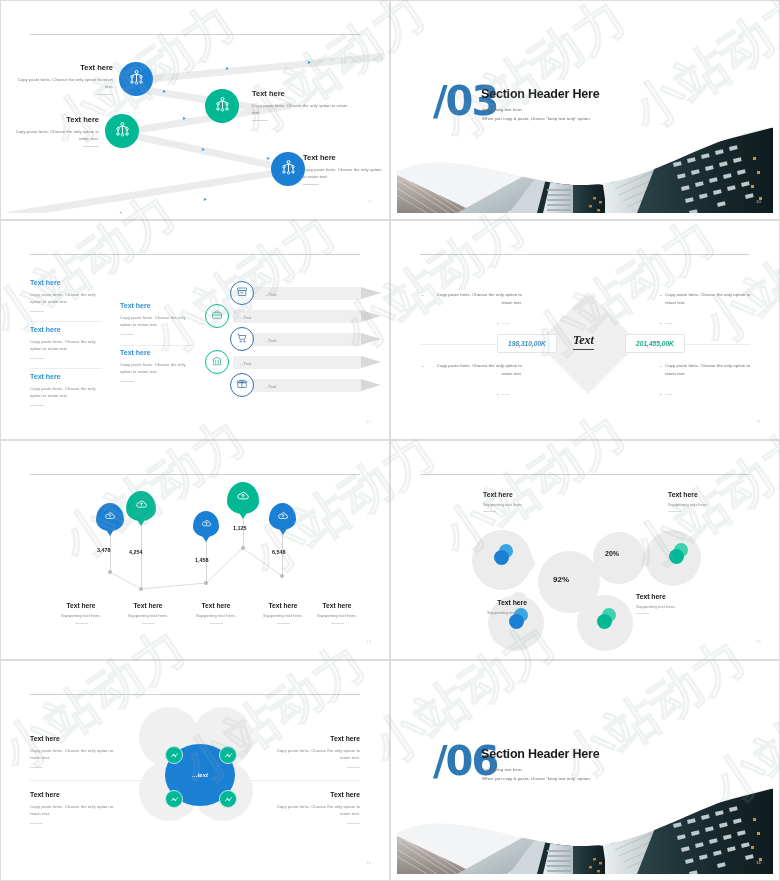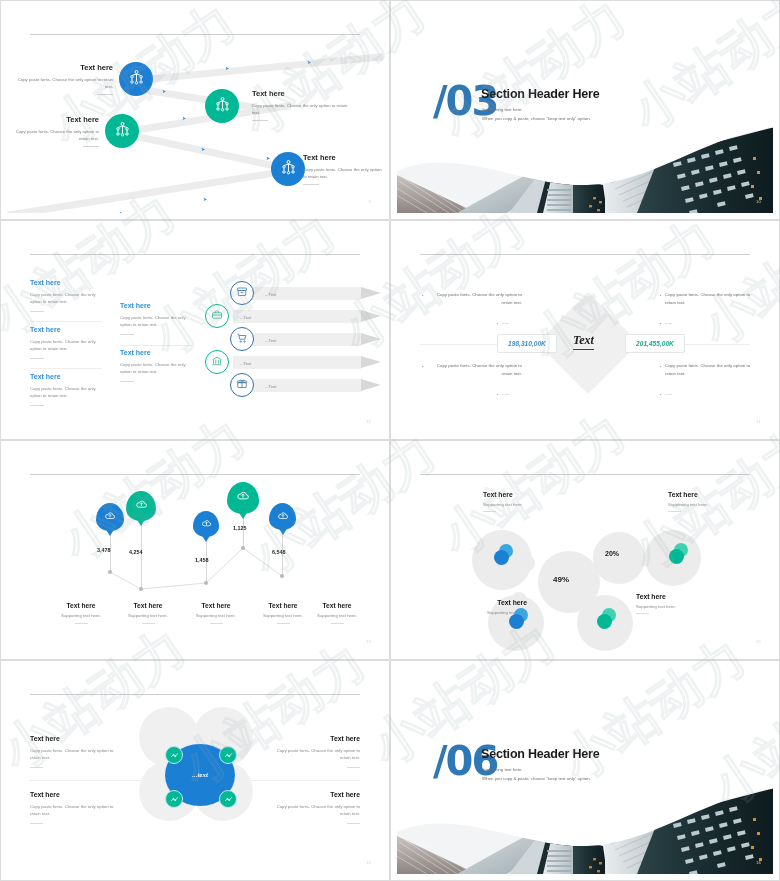--- a/index.html
+++ b/index.html
@@ -672,21 +672,21 @@
     <div class="blob" style="left:178px; top:140px; width:16px; height:16px;"></div>
     <div class="blob" style="left:114px; top:145px; width:16px; height:16px;"></div>
 
     <div class="blob" style="left:75px; top:83px; width:60px; height:60px;"></div>
     <div class="blob" style="left:141px; top:104px; width:62px; height:62px;"></div>
     <div class="blob" style="left:196px; top:85px; width:52px; height:52px;"></div>
     <div class="blob" style="left:248px; top:83px; width:56px; height:56px;"></div>
     <div class="blob" style="left:91px; top:148px; width:56px; height:56px;"></div>
     <div class="blob" style="left:180px; top:148px; width:56px; height:56px;"></div>
 
-    <div class="pct" style="left:156px; top:128px;">49%</div>
+    <div class="pct" style="left:156px; top:128px;">92%</div>
     <div class="pct" style="left:208px; top:103px; font-size:7px;">20%</div>
 
     <div class="ovl" style="left:102px; top:97px; width:14px; height:14px; background:#3ba7e0;"></div>
     <div class="ovl" style="left:97px; top:103px; width:15px; height:15px; background:#1b7fd4;"></div>
     <div class="ovl" style="left:277px; top:96px; width:14px; height:14px; background:#3fd1b0;"></div>
     <div class="ovl" style="left:272px; top:102px; width:15px; height:15px; background:#00b894;"></div>
     <div class="ovl" style="left:117px; top:161px; width:14px; height:14px; background:#3ba7e0;"></div>
     <div class="ovl" style="left:112px; top:167px; width:15px; height:15px; background:#1b7fd4;"></div>
     <div class="ovl" style="left:205px; top:161px; width:14px; height:14px; background:#3fd1b0;"></div>
     <div class="ovl" style="left:200px; top:167px; width:15px; height:15px; background:#00b894;"></div>

